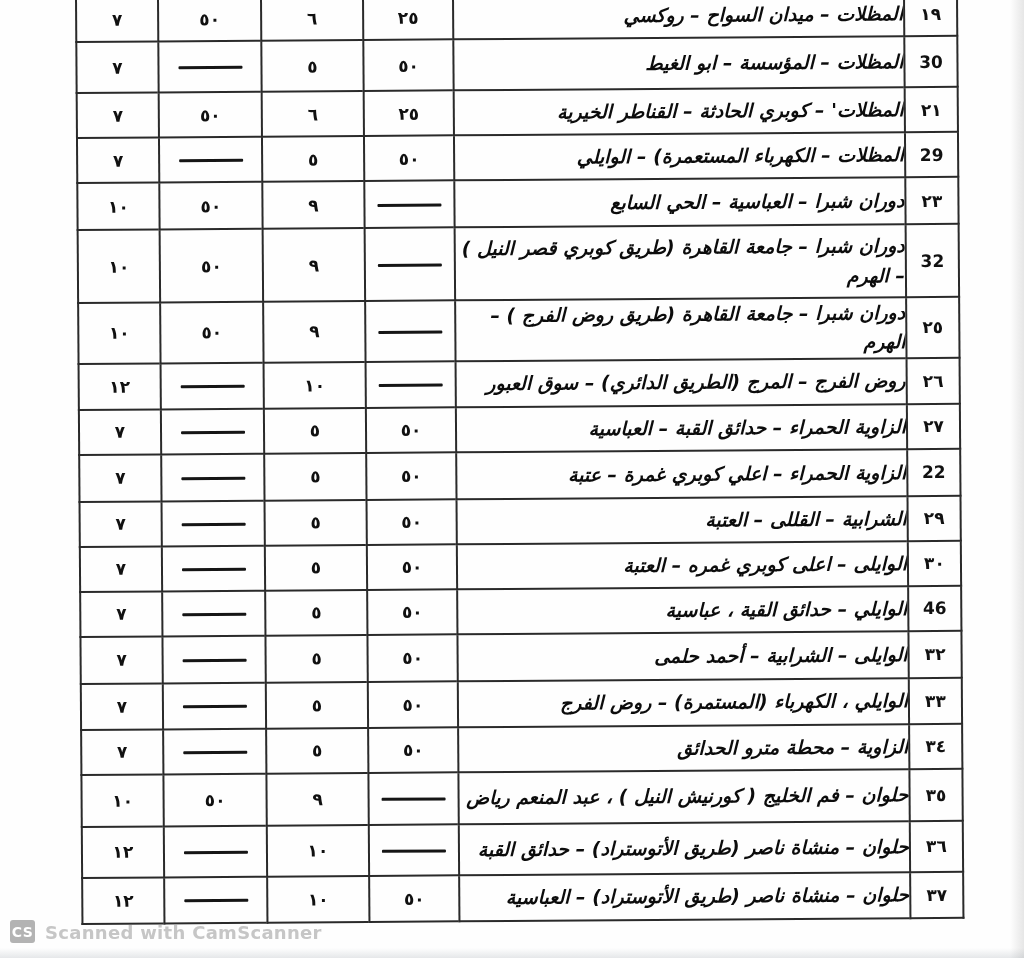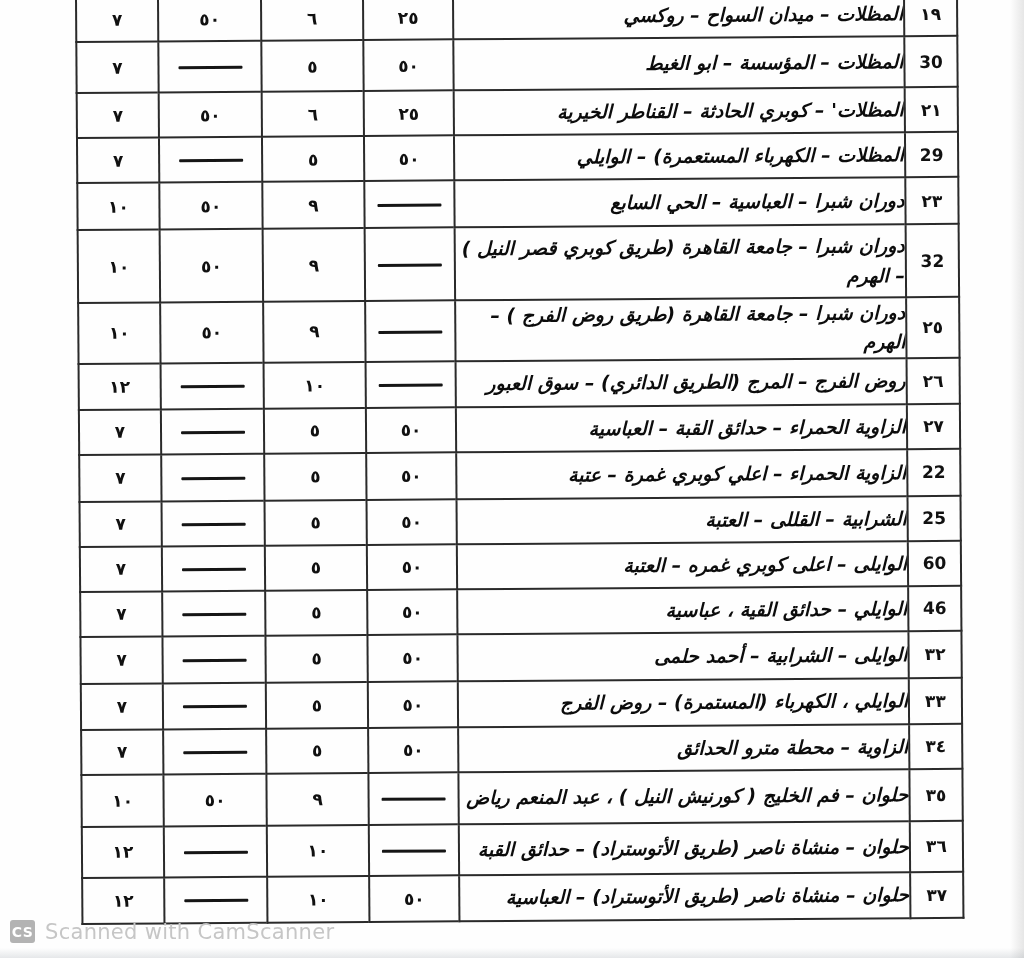--- a/index.html
+++ b/index.html
@@ -33,30 +33,30 @@
   td.val-cell{
     text-align:center;font-weight:bold;font-size:17px;color:#101010;
   }
   td.dash-cell{text-align:center;}
   td.dash-cell::after{
     content:"";display:inline-block;width:64px;height:3px;
     background:#151515;vertical-align:middle;border-radius:1px;
   }
   .watermark{
     position:absolute;left:10px;top:920px;
-    display:flex;align-items:flex-start;gap:10px;
+    display:flex;align-items:flex-end;gap:10px;
   }
   .cs-badge{
     display:inline-flex;align-items:center;justify-content:center;
     width:25px;height:23px;border-radius:3px;
     background:#b3b3b3;color:#ffffff;
     font-weight:bold;font-size:14px;letter-spacing:0.5px;
   }
   .wm-text{
-    color:#c6c6c6;font-size:21px;letter-spacing:0.3px;
+    color:#c6c6c6;font-size:18px;letter-spacing:0.3px;font-weight:bold;
   }
   .edge-shadow-right{
     position:absolute;top:0;right:0;width:14px;height:100%;
     background:linear-gradient(to left, rgba(120,120,120,0.18), rgba(0,0,0,0));
     pointer-events:none;
   }
   .edge-shadow-bottom{
     position:absolute;left:0;bottom:0;width:100%;height:10px;
     background:linear-gradient(to top, rgba(130,140,150,0.20), rgba(0,0,0,0));
     pointer-events:none;
@@ -152,29 +152,29 @@
   </tr>
           <tr style="height: 47px;">
     <td class="num-cell">22</td>
     <td class="name-cell">الزاوية الحمراء – اعلي كوبري غمرة – عتبة</td>
     <td class="val-cell">٥٠</td>
     <td class="val-cell">٥</td>
     <td class="val-cell dash-cell"></td>
     <td class="val-cell">٧</td>
   </tr>
           <tr style="height: 45px;">
-    <td class="num-cell">25</td>
+    <td class="num-cell">٢٩</td>
     <td class="name-cell">الشرابية – القللى – العتبة</td>
     <td class="val-cell">٥٠</td>
     <td class="val-cell">٥</td>
     <td class="val-cell dash-cell"></td>
     <td class="val-cell">٧</td>
   </tr>
           <tr style="height: 45px;">
-    <td class="num-cell">60</td>
+    <td class="num-cell">٣٠</td>
     <td class="name-cell">الوايلى – اعلى كوبري غمره – العتبة</td>
     <td class="val-cell">٥٠</td>
     <td class="val-cell">٥</td>
     <td class="val-cell dash-cell"></td>
     <td class="val-cell">٧</td>
   </tr>
           <tr style="height: 45px;">
     <td class="num-cell">46</td>
     <td class="name-cell">الوايلي – حدائق القية ، عباسية</td>
     <td class="val-cell">٥٠</td>

